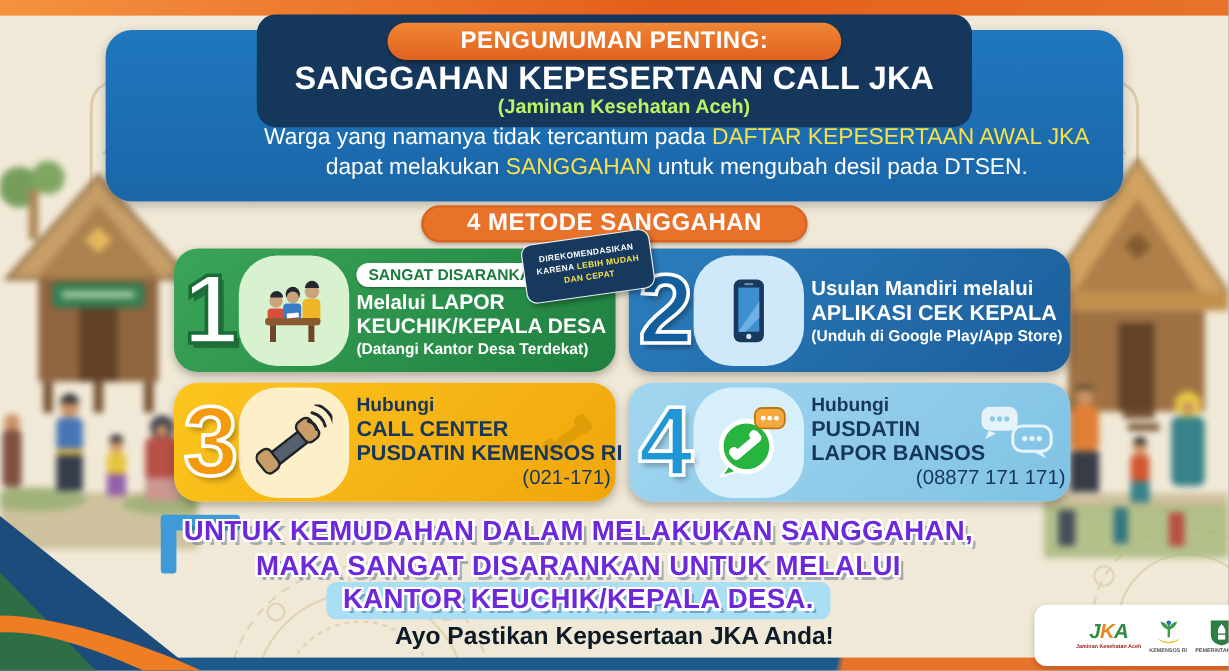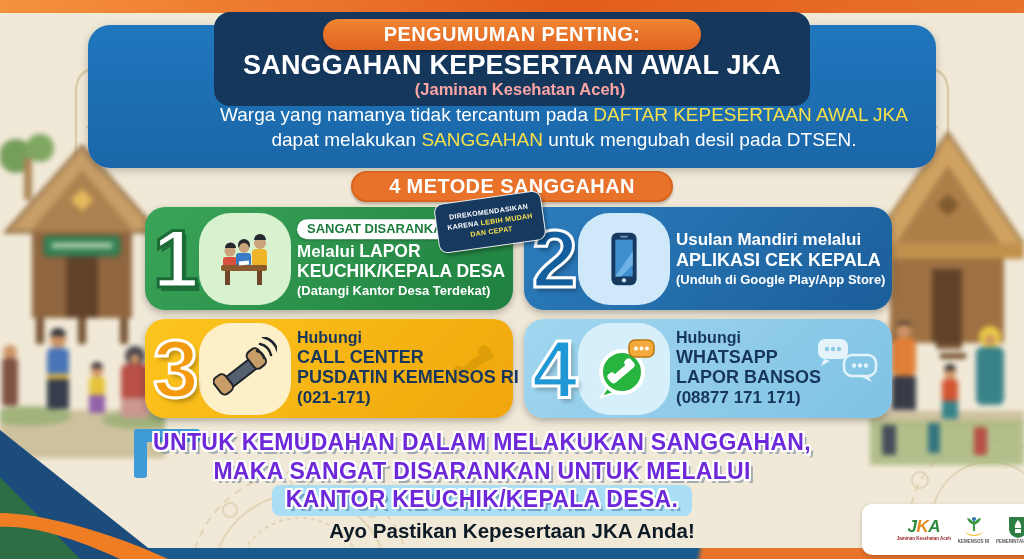--- a/index.html
+++ b/index.html
@@ -33,21 +33,21 @@
     box-shadow:0 3px 8px rgba(40,40,40,.25);z-index:6;}
   .navy-box{left:214px;top:12px;width:596px;height:94px;border-radius:16px;
     background:#16375c;z-index:7;display:flex;flex-direction:column;
     align-items:center;justify-content:flex-end;padding-bottom:7px;box-sizing:border-box;}
   .announce-pill{left:323px;top:19px;width:378px;height:31px;border-radius:17px;
     background:linear-gradient(180deg,#f08634,#e0621f);z-index:8;
     display:flex;align-items:center;justify-content:center;
     color:#fff;font-size:20px;font-weight:800;letter-spacing:.4px;
     box-shadow:0 2px 3px rgba(0,0,0,.35);}
   .hdr-title{color:#fff;font-size:27px;font-weight:800;letter-spacing:.2px;line-height:1.05;}
-  .hdr-sub{color:#fca5a5;font-size:16.5px;font-weight:700;margin-top:1px;margin-left:16px;}
+  .hdr-sub{color:#bef264;font-size:16.5px;font-weight:700;margin-top:1px;margin-left:16px;}
   .intro-line{left:76px;width:976px;text-align:center;color:#fff;
     font-size:19px;font-weight:400;z-index:8;}
   .intro-l1{top:104px;} .intro-l2{top:129px;}
   .yellow{color:#f6e04a;}
 
   
   .methods-pill{left:351px;top:171px;width:322px;height:31px;border-radius:17px;
     background:#e8722a;border:2px solid #d8641f;box-sizing:border-box;z-index:8;
     display:flex;align-items:center;justify-content:center;color:#fff;
     font-size:20px;font-weight:800;letter-spacing:.4px;
@@ -77,21 +77,21 @@
   .card-text{position:absolute;left:152px;top:50%;transform:translateY(-50%);
     width:212px;z-index:3;}
   .light-text{color:#fff;} .dark-text{color:#17365c;}
   .badge-pill{display:inline-block;background:#fff;color:#1b7a3c;font-size:13px;
     font-weight:800;padding:2px 10px 3px;border-radius:12px;margin-bottom:3px;
     box-shadow:0 1px 2px rgba(0,0,0,.3);white-space:nowrap;}
   .cl-reg{font-size:17px;font-weight:600;}
   .cl-bold{font-size:18px;font-weight:800;line-height:1.12;white-space:nowrap;}
   .cl-bold-sm{font-size:17.5px;font-weight:800;line-height:1.12;white-space:nowrap;}
   .cl-note{font-size:13px;font-weight:700;margin-top:2px;white-space:nowrap;}
-  .cl-note-big{font-size:17px;font-weight:700;margin-top:1px;}
+  .cl-note-big{font-size:17px;font-weight:400;margin-top:1px;text-align:right;}
   .c34-l1{font-size:16px;font-weight:700;}
   .watermark{position:absolute;right:14px;top:18px;opacity:.9;z-index:1;}
 
   
   .ribbon{left:436px;top:197px;width:106px;height:48px;background:#17395e;
     border:1.5px solid rgba(255,255,255,.9);border-radius:9px;z-index:10;
     transform:rotate(-8deg);display:flex;flex-direction:column;align-items:center;
     justify-content:center;text-align:center;color:#fff;font-size:7px;
     font-weight:800;line-height:1.45;letter-spacing:.3px;
     box-shadow:2px 3px 4px rgba(0,0,0,.3);}
@@ -221,21 +221,21 @@
   <div class="abs bottom-strip"></div>
 
   <svg class="abs corner-bl" width="190" height="144" viewBox="0 0 190 144">
     <path d="M0,15 L0,144 L162,144 Z" fill="#1c4c7c"></path>
     <path d="M0,62 L0,144 L80,144 Z" fill="#2d6e46"></path>
     <path d="M0,98 C42,98 112,118 168,144 L120,144 C72,122 30,110 0,112 Z" fill="#ef7d24"></path>
   </svg>
 
   <div class="abs header-panel"></div>
   <div class="abs navy-box">
-    <div class="hdr-title">SANGGAHAN KEPESERTAAN AWAL JKA</div>
+    <div class="hdr-title">SANGGAHAN KEPESERTAAN CALL JKA</div>
     <div class="hdr-sub">(Jaminan Kesehatan Aceh)</div>
   </div>
   <div class="abs announce-pill">PENGUMUMAN PENTING:</div>
 
   <div class="abs intro-line intro-l1">
     <span>Warga yang namanya tidak tercantum pada</span>
     <span class="yellow">DAFTAR KEPESERTAAN AWAL JKA</span>
   </div>
   <div class="abs intro-line intro-l2">
     <span>dapat melakukan</span>
@@ -343,21 +343,21 @@
           <rect x="38" y="29" width="8" height="11" rx="3.5"></rect>
         </g>
         <rect x="38" y="4" width="25" height="17" rx="6" fill="#f4a93c" stroke="#b97713" stroke-width="1.5"></rect>
         <circle cx="45" cy="12.5" r="2" fill="#ffffff"></circle>
           <circle cx="50.5" cy="12.5" r="2" fill="#ffffff"></circle>
           <circle cx="56" cy="12.5" r="2" fill="#ffffff"></circle>
       </svg>
     </div>
     <div class="card-text dark-text">
       <div class="c34-l1">Hubungi</div>
-      <div class="cl-bold">WHATSAPP</div>
+      <div class="cl-bold">PUSDATIN</div>
       <div class="cl-bold">LAPOR BANSOS</div>
       <div class="cl-note-big">(08877 171 171)</div>
     </div>
     <div class="watermark">
       <svg width="62" height="46" viewBox="0 0 62 46">
         <rect x="2" y="2" width="30" height="20" rx="7" fill="#eef8fd"></rect>
         <path d="M8,22 L5,29 L14,24 Z" fill="#eef8fd"></path>
         <circle cx="11" cy="12" r="2.2" fill="#8fcbe9"></circle>
           <circle cx="17" cy="12" r="2.2" fill="#8fcbe9"></circle>
           <circle cx="23" cy="12" r="2.2" fill="#8fcbe9"></circle>

